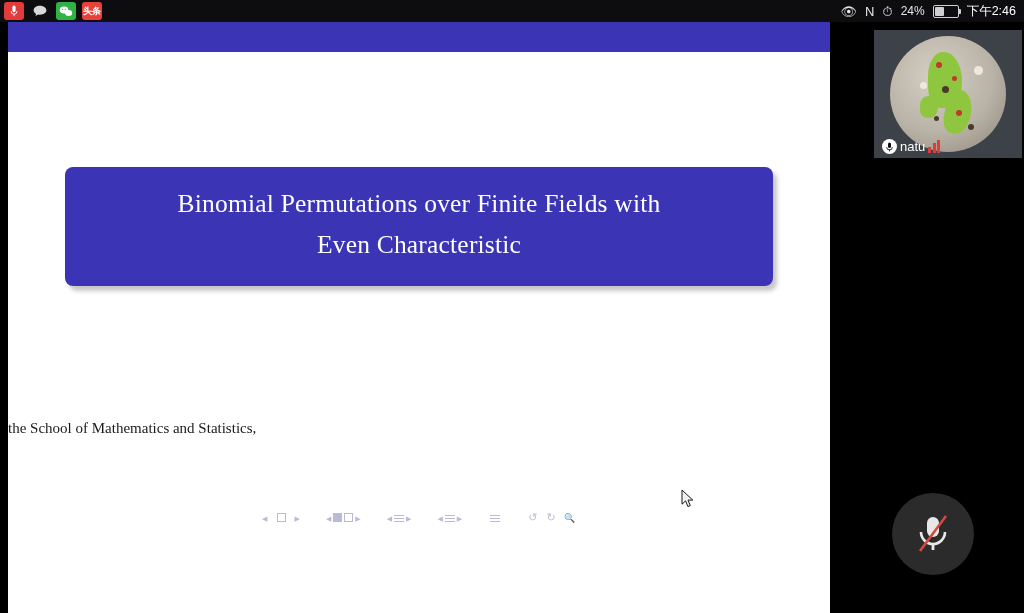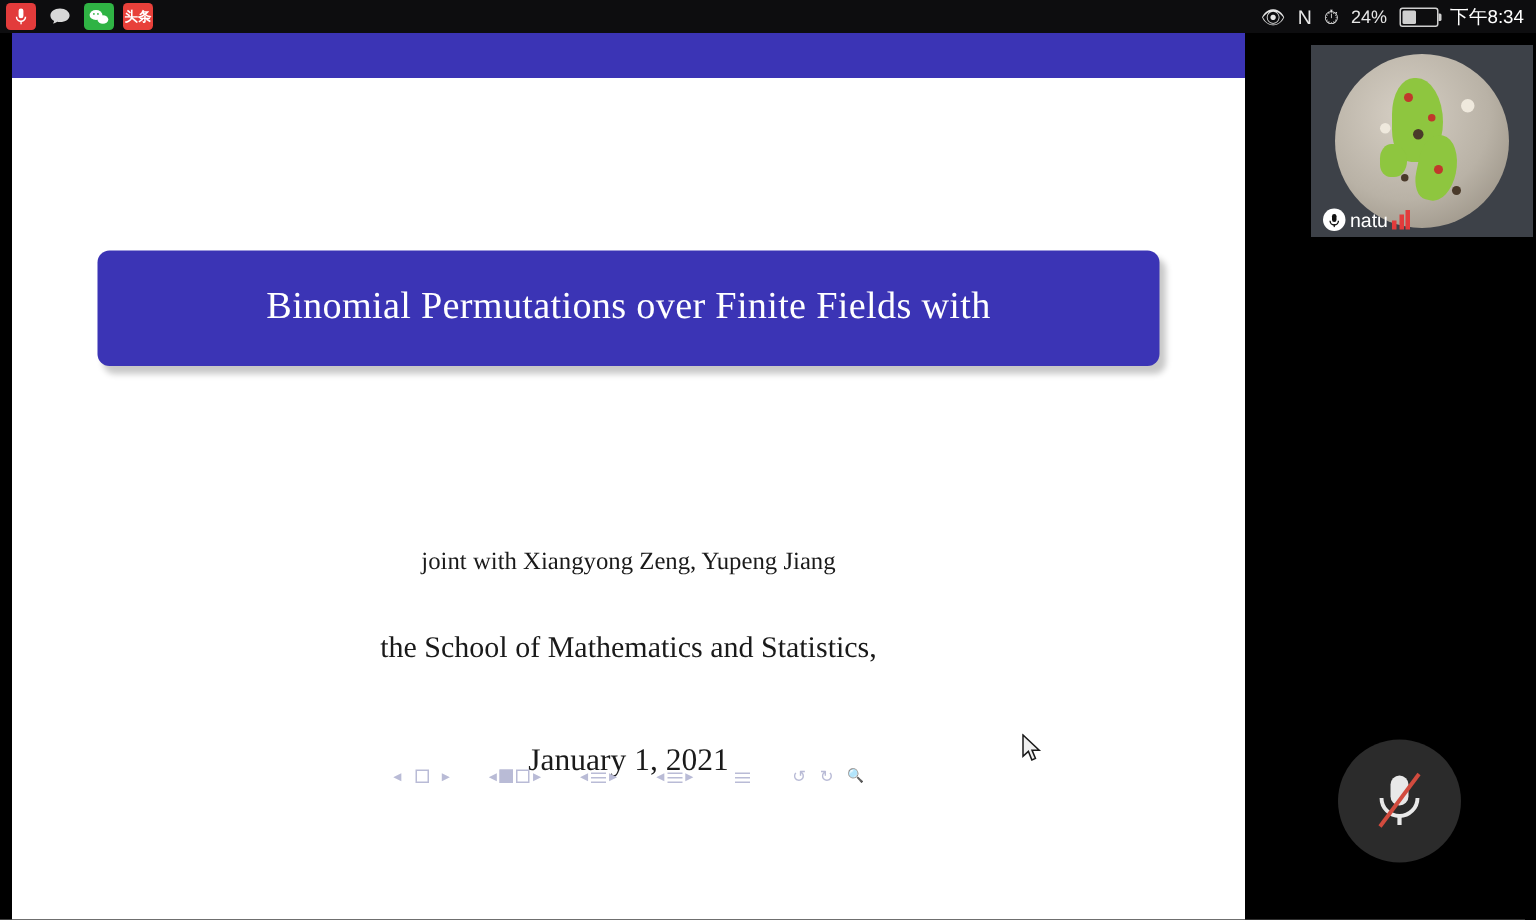--- a/index.html
+++ b/index.html
@@ -147,22 +147,22 @@
     position: absolute;
     left: 0; top: 312px;
     width: 822px;
     text-align: center;
     font-size: 16.5px;
   }
   .affil {
     position: absolute;
     left: 0; top: 366px;
     width: 822px;
-    text-align: center;
-    font-size: 20px;
+    text-align: left;
+    font-size: 15px;
     line-height: 1.4;
   }
   .date {
     position: absolute;
     left: 0; top: 442px;
     width: 822px;
     text-align: center;
     font-size: 21px;
   }
   
@@ -309,43 +309,42 @@
     <div class="mb-icon toutiao">头条</div>
   </div>
   <div class="menubar-right">
     <span class="glyph">👁</span>
     <span class="glyph">N</span>
     <span class="glyph">⏱</span>
     <span>24%</span>
     <span class="battery">
         <span class="fill"></span>
       </span>
-    <span class="clock">下午8:34</span>
+    <span class="clock">下午2:46</span>
   </div>
 </div>
 
 <div class="slide-header">
   <span class="sh-1">Background</span>
   <span class="sh-2">Main results</span>
   <span class="sh-3">The validity about the Conjecture</span>
 </div>
 
 <div class="slide-window">
   <div class="slide-bar"></div>
   <div class="slide-body">
 
     <div class="title-box">
       <div class="t-line">Binomial Permutations over Finite Fields with</div>
-    </div>
-
-    <div class="joint">joint with Xiangyong Zeng, Yupeng Jiang</div>
+      <div class="t-line">Even Characteristic</div>
+    </div>
+
     <div class="affil">
       <div>the School of Mathematics and Statistics,</div>
     </div>
-    <div class="date">January 1, 2021</div>
 
     <div class="nav-bullets">
       <span class="tri-l"></span>
       <span class="sq"></span>
       <span class="tri-r"></span>
       <span style="width:8px"></span>
       <span class="grp">
         <span class="tri-l"></span>
         <span class="sq filled"></span>
         <span class="sq"></span>

